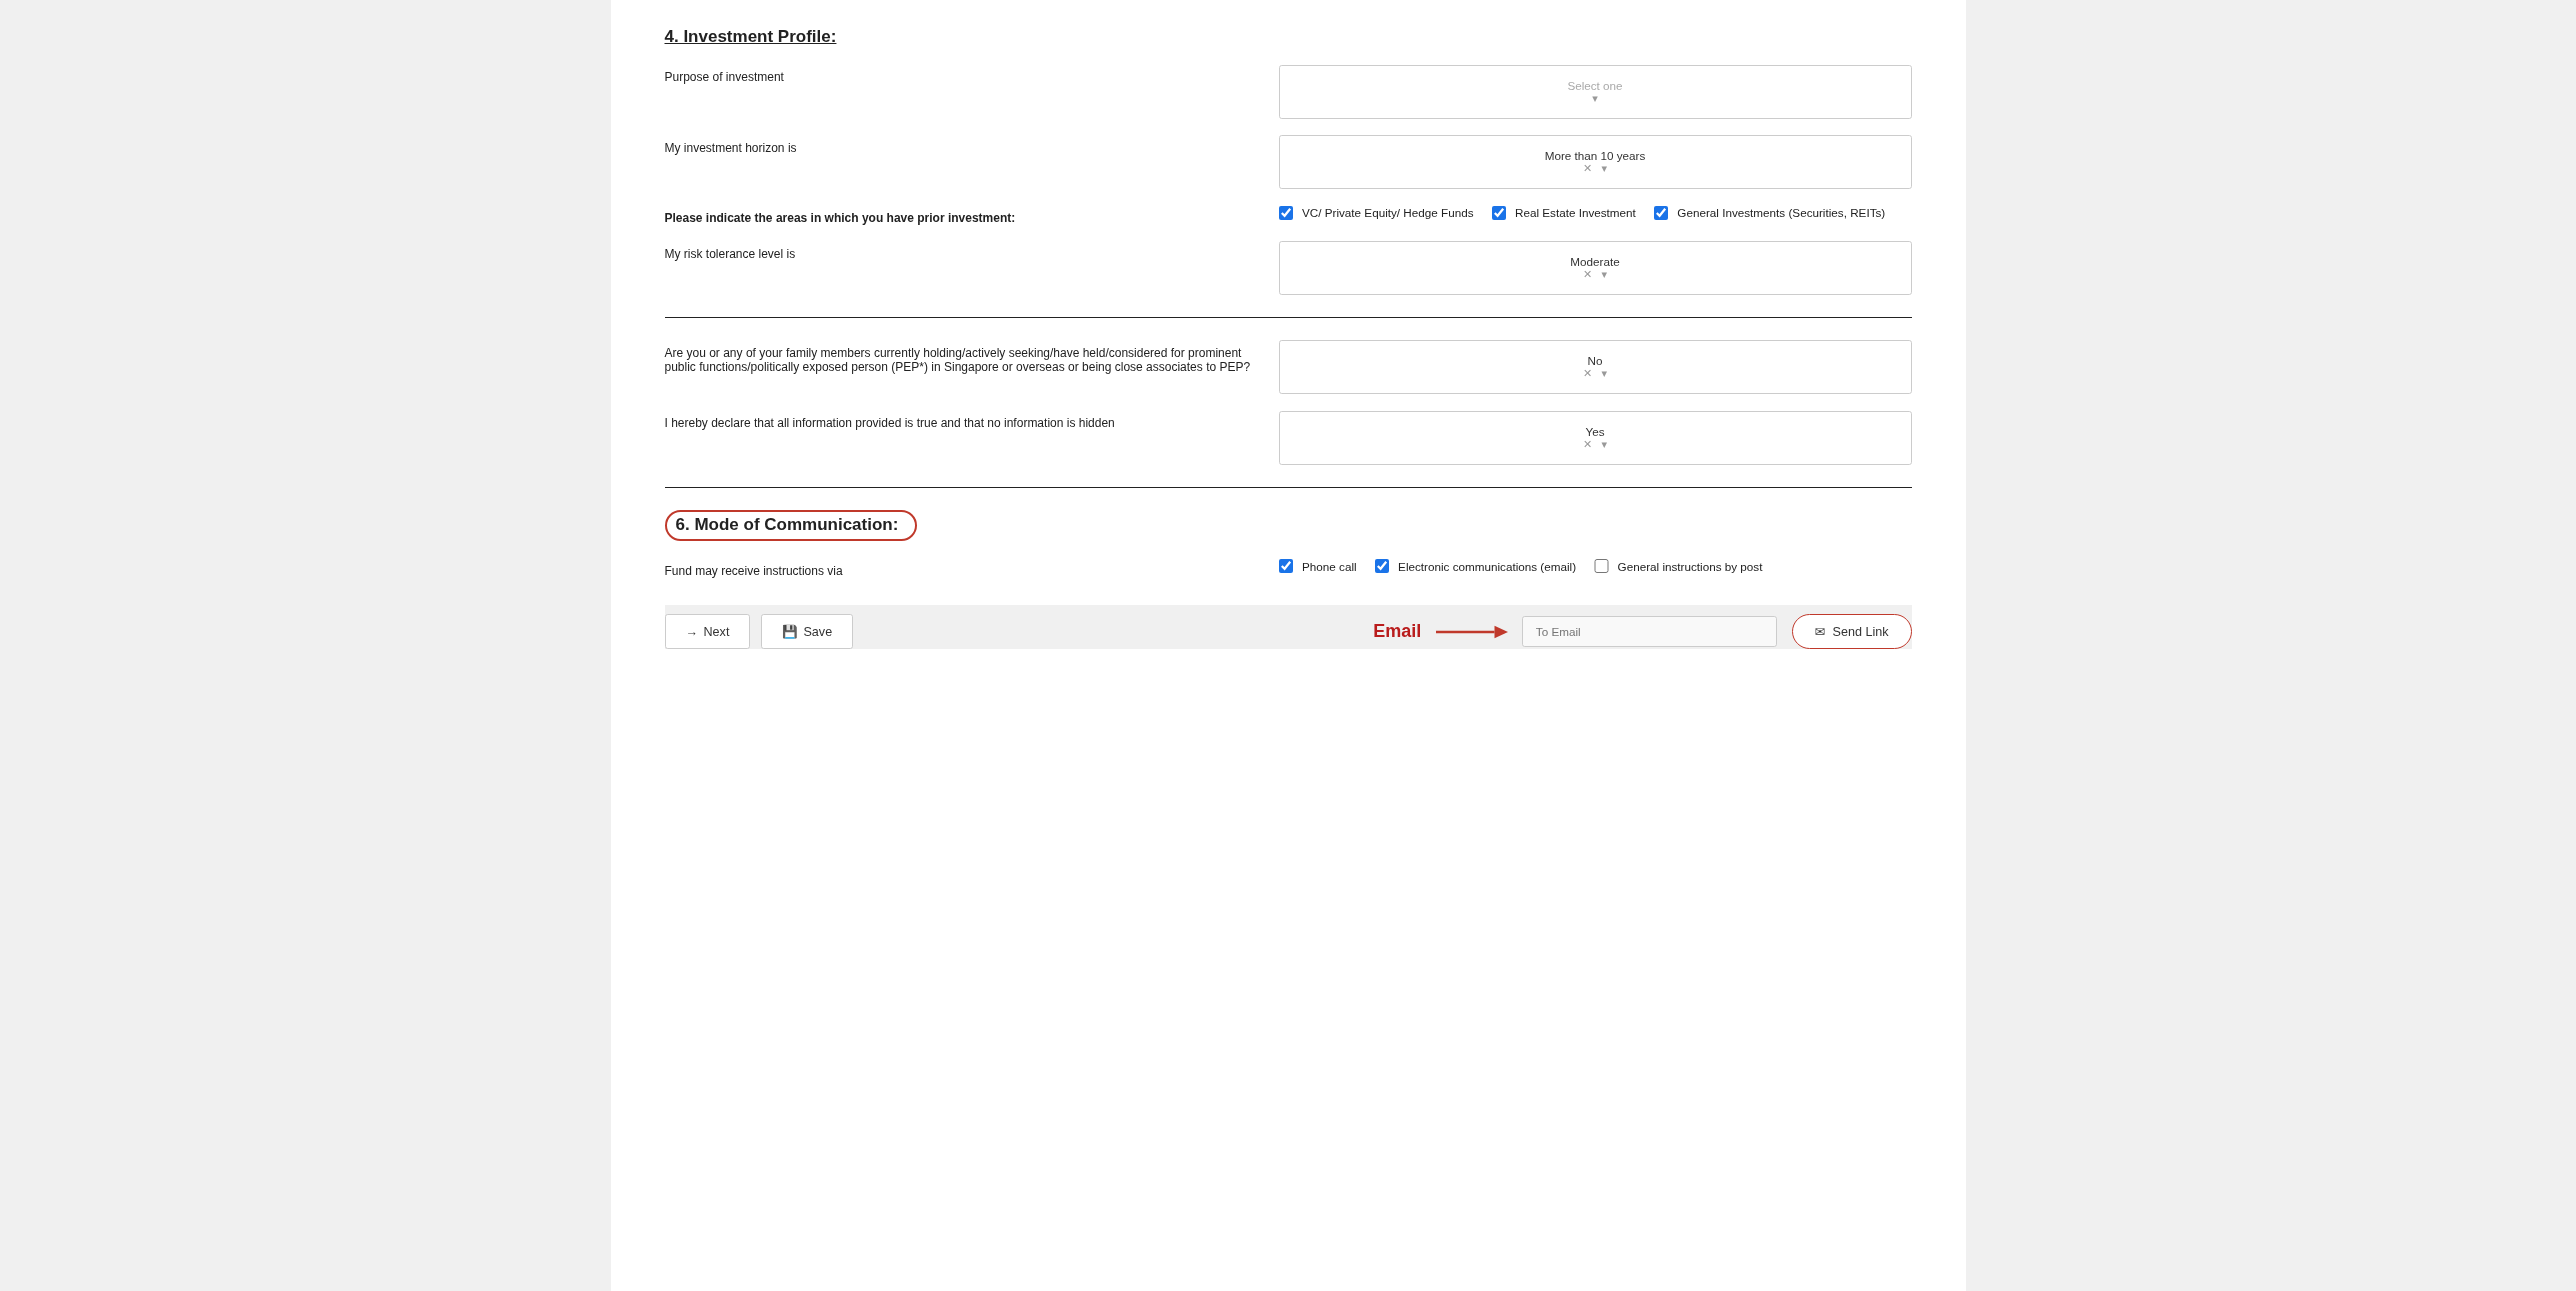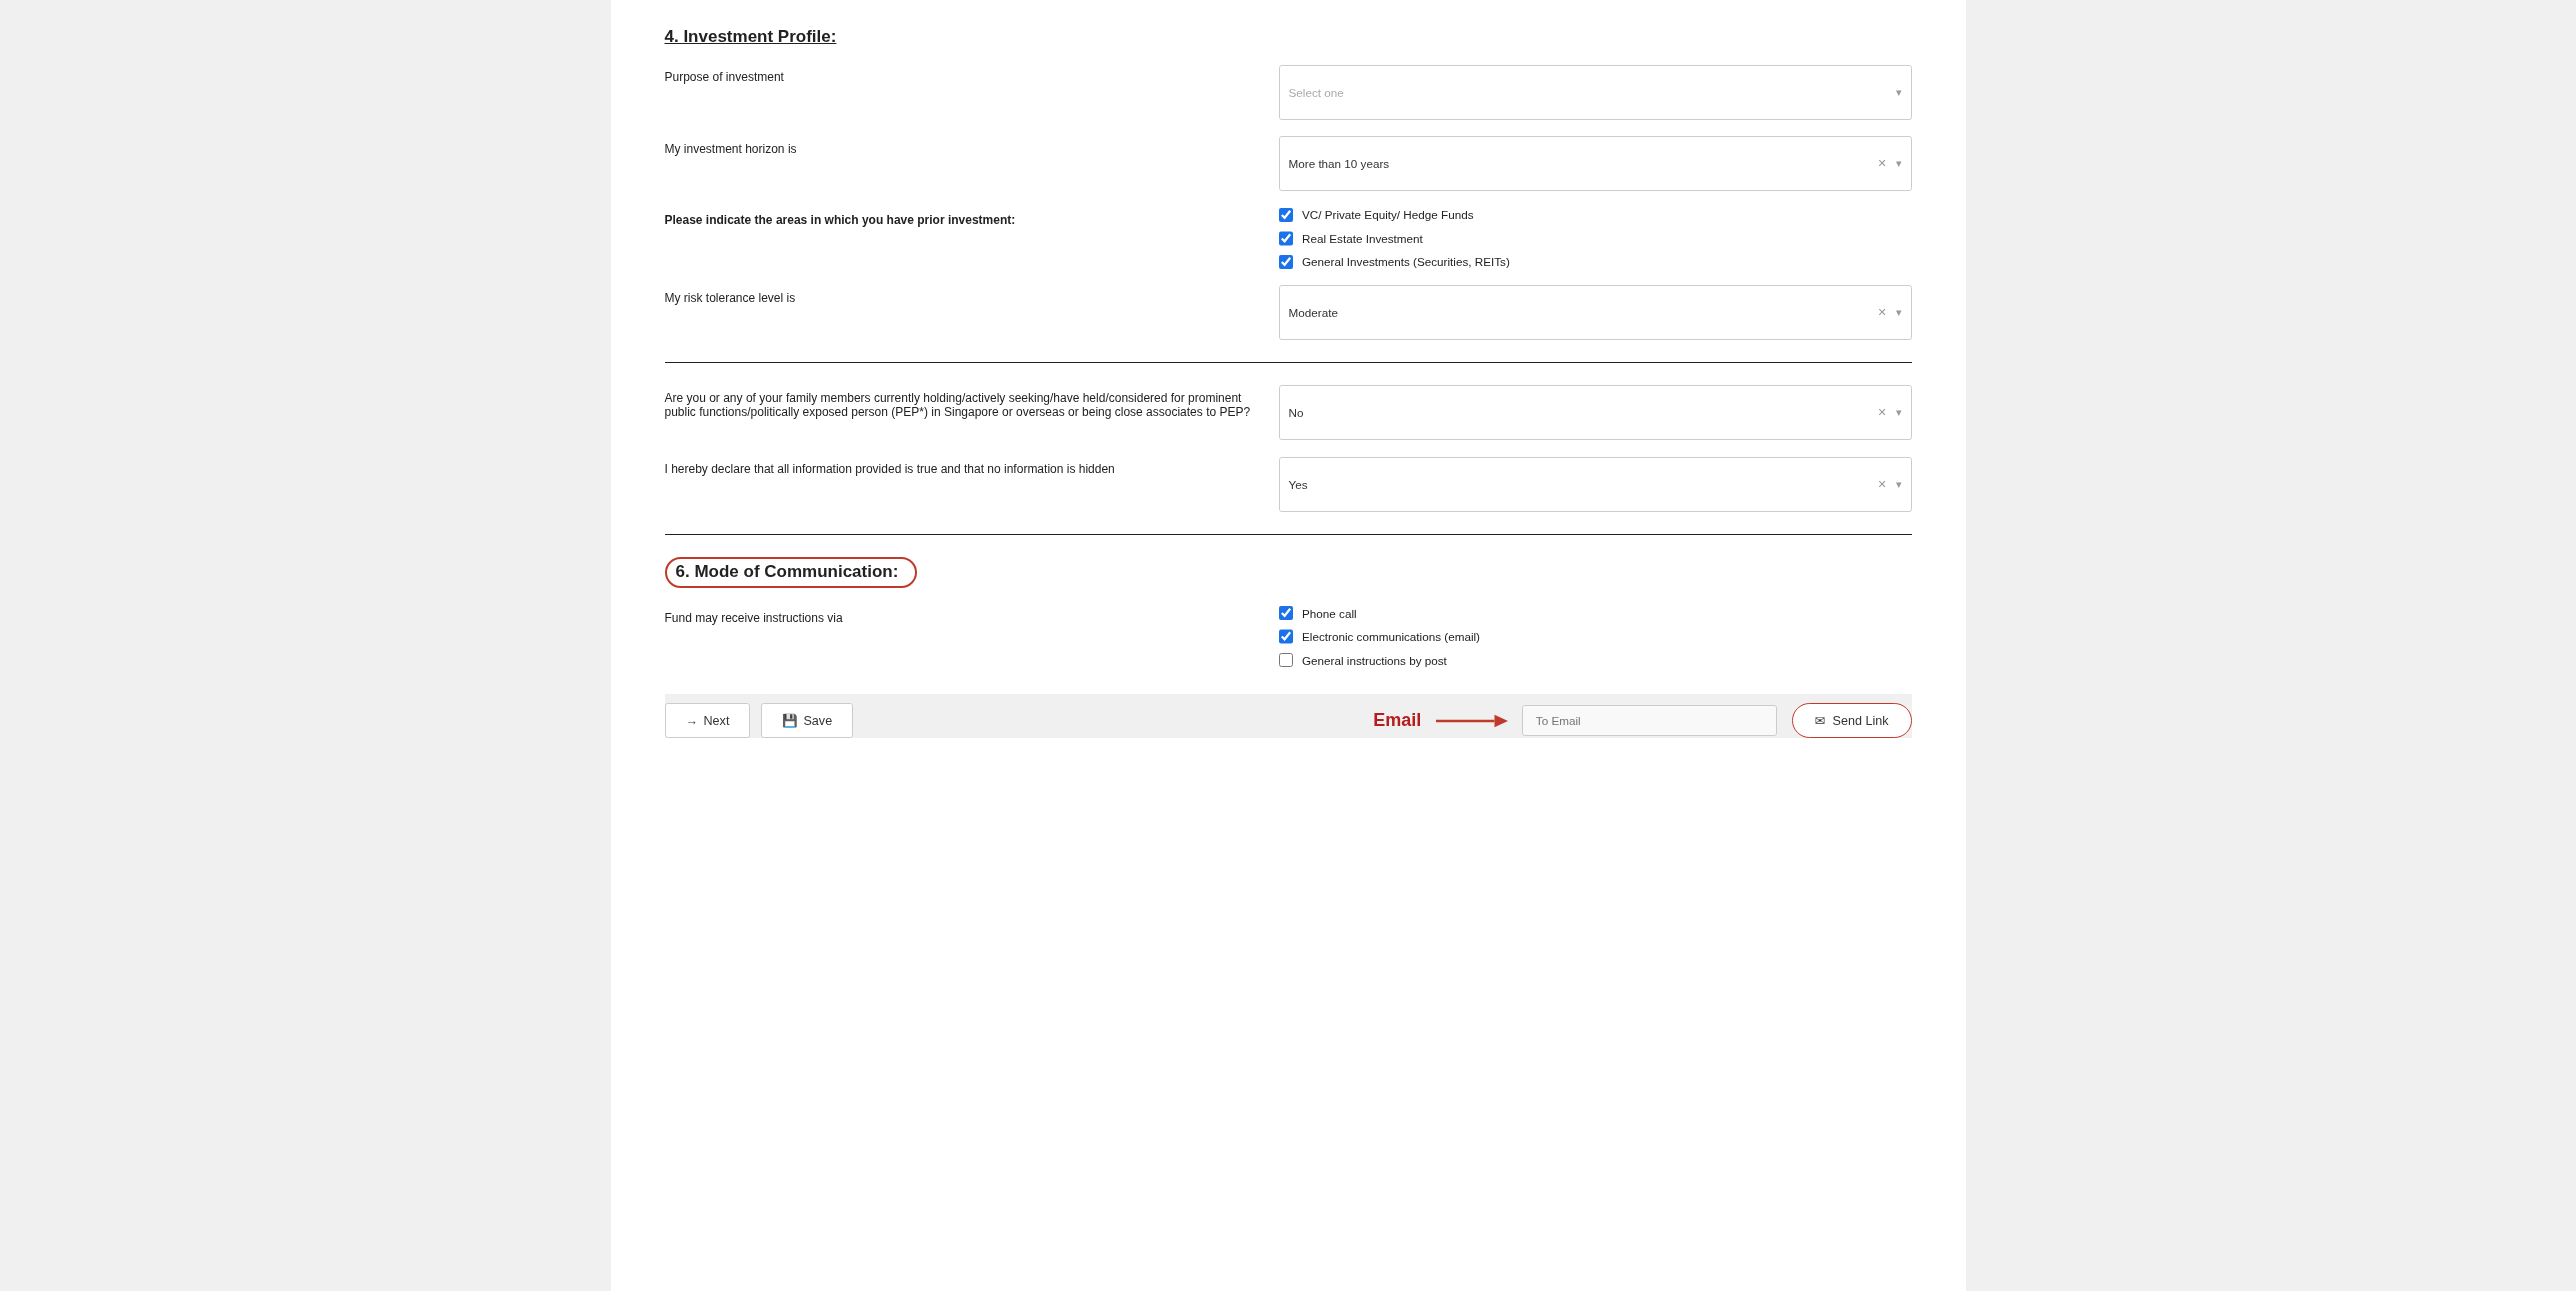--- a/index.html
+++ b/index.html
@@ -37,47 +37,48 @@
     .form-label.bold {
       font-weight: bold;
     }
     .form-control-area {
       flex: 1;
     }
     .select-box {
       width: 100%;
       border: 0.9px solid #ccc;
       border-radius: 2.7px;
-      padding: 20px 9px;
+      padding: 13px 9px;
       font-size: 11.7px;
       background: #fff;
       display: flex;
       align-items: center;
       justify-content: space-between;
       min-height: 33px;
       cursor: pointer;
       color: #555;
+      flex-direction: column;
     }
     .select-box .select-value {
       color: #333;
     }
     .select-box .select-icons {
       display: flex;
       align-items: center;
       gap: 7.2px;
       color: #999;
       font-size: 11px;
     }
     .select-placeholder {
       color: #aaa;
     }
     .checkbox-group {
       display: flex;
-      flex-direction: column;
-      gap: 9px;
+      flex-direction: row;
+      gap: 18px;
     }
     .checkbox-item {
       display: flex;
       align-items: center;
       gap: 9px;
       font-size: 11.7px;
     }
     .checkbox-item input[type="checkbox"] {
       width: 14.5px;
       height: 14.5px;

